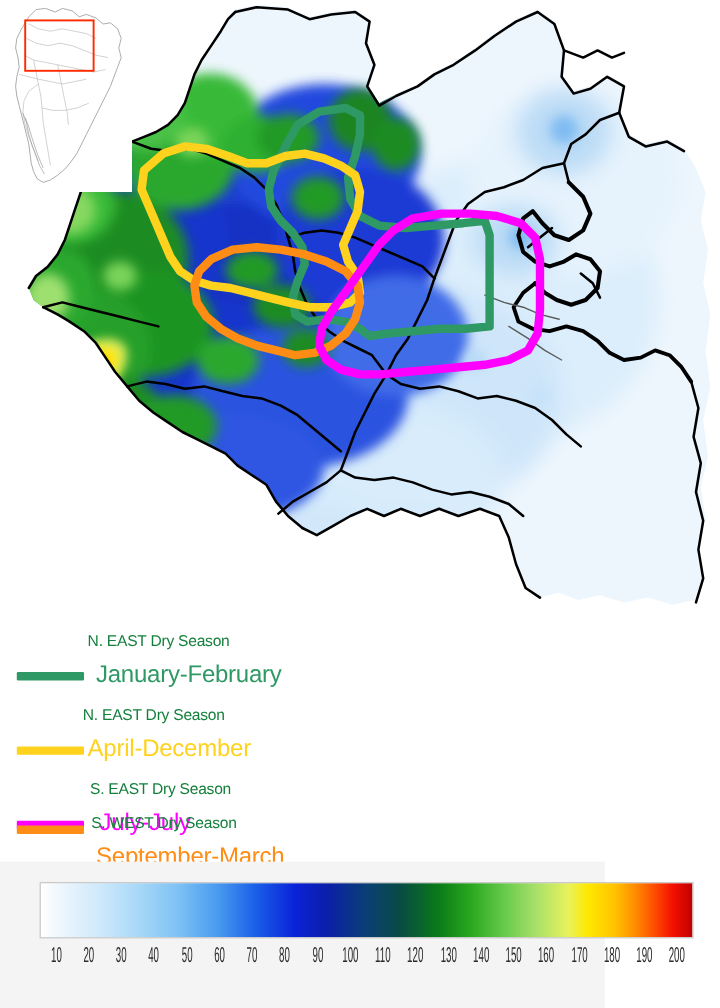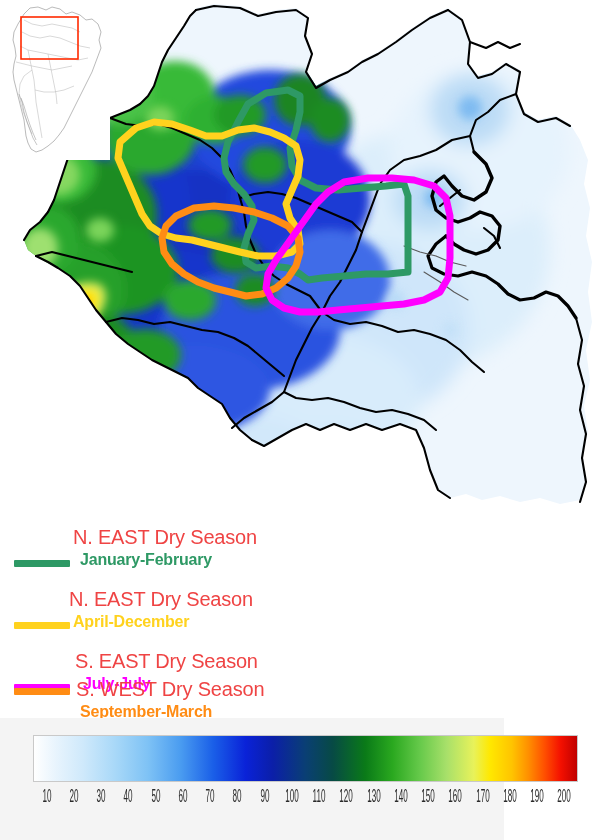--- a/index.html
+++ b/index.html
@@ -35,26 +35,26 @@
   }
   .legend-row {
     position: absolute; left: 0; width: 600px; height: 25px;
   }
   .legend-swatch {
     position: absolute; left: 14px;
     width: 56px; height: 7px; border-radius: 1px;
   }
   .legend-head {
     position: absolute;
-    font-size: 20px; font-weight: normal; color: #ef4444;
+    font-size: 13px; font-weight: normal; color: #15803d;
     white-space: nowrap; letter-spacing: -0.2px;
   }
   .legend-sub {
     position: absolute;
-    font-size: 16px; font-weight: bold;
+    font-size: 20px; font-weight: normal;
     white-space: nowrap; letter-spacing: -0.2px;
   }
 
   
   #colorbar-panel {
     position: absolute; left: 0; top: 718px;
     width: 504px; height: 122px;
     background: #f4f4f4;
   }
   #colorbar-strip {

